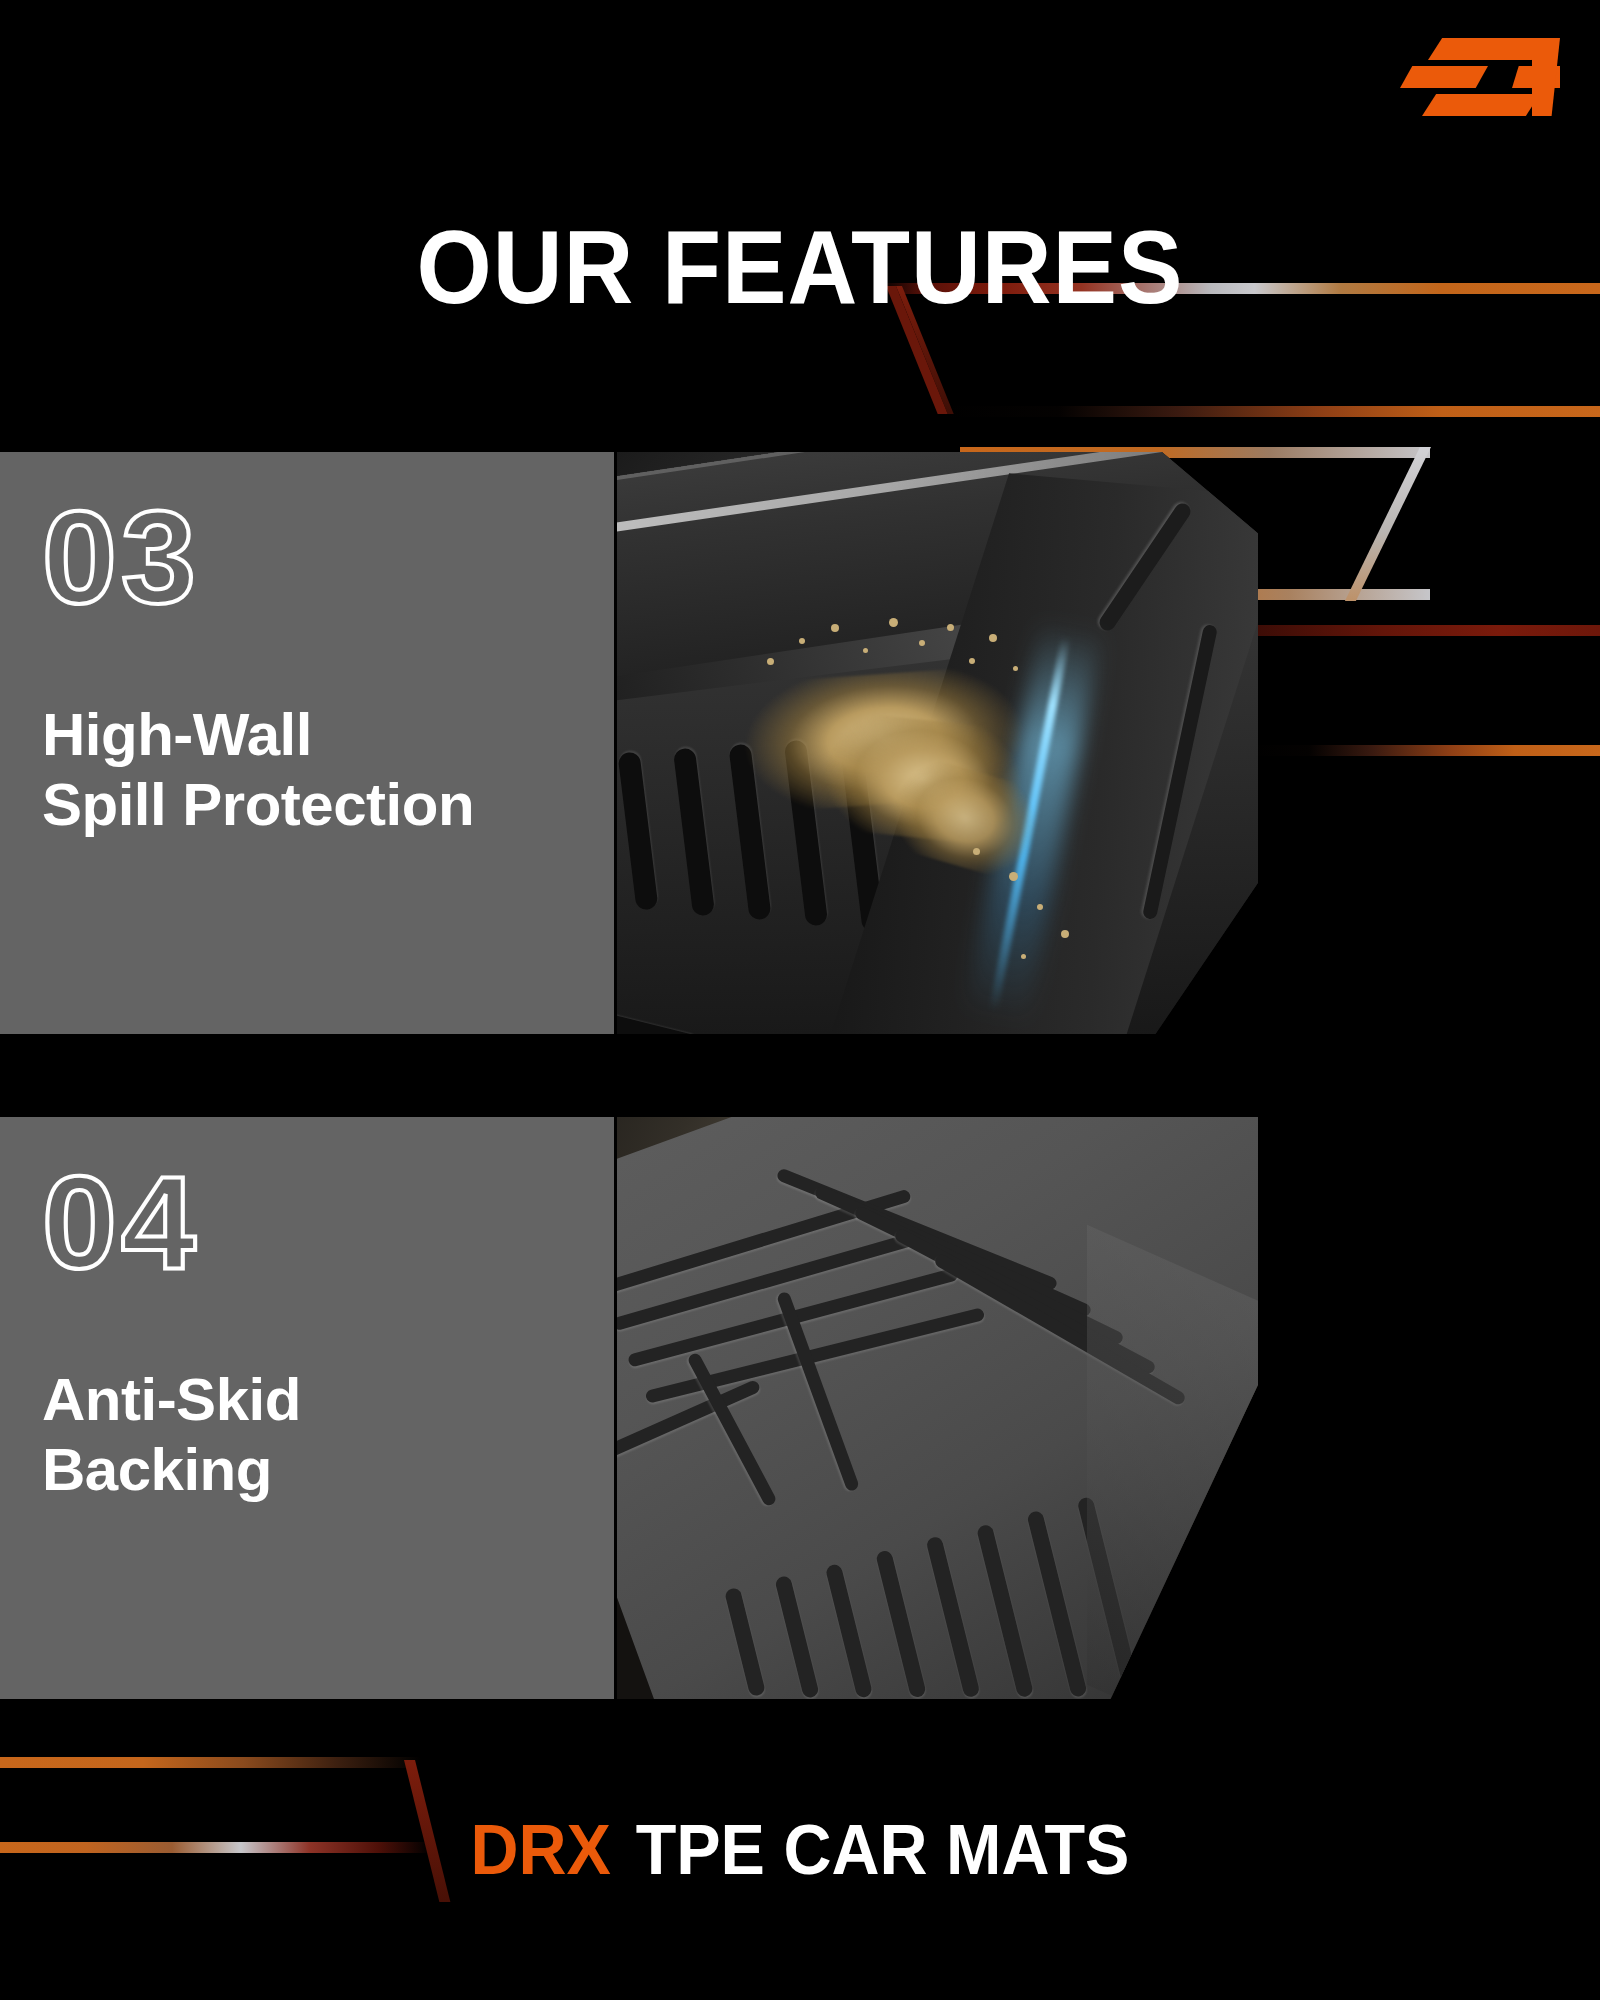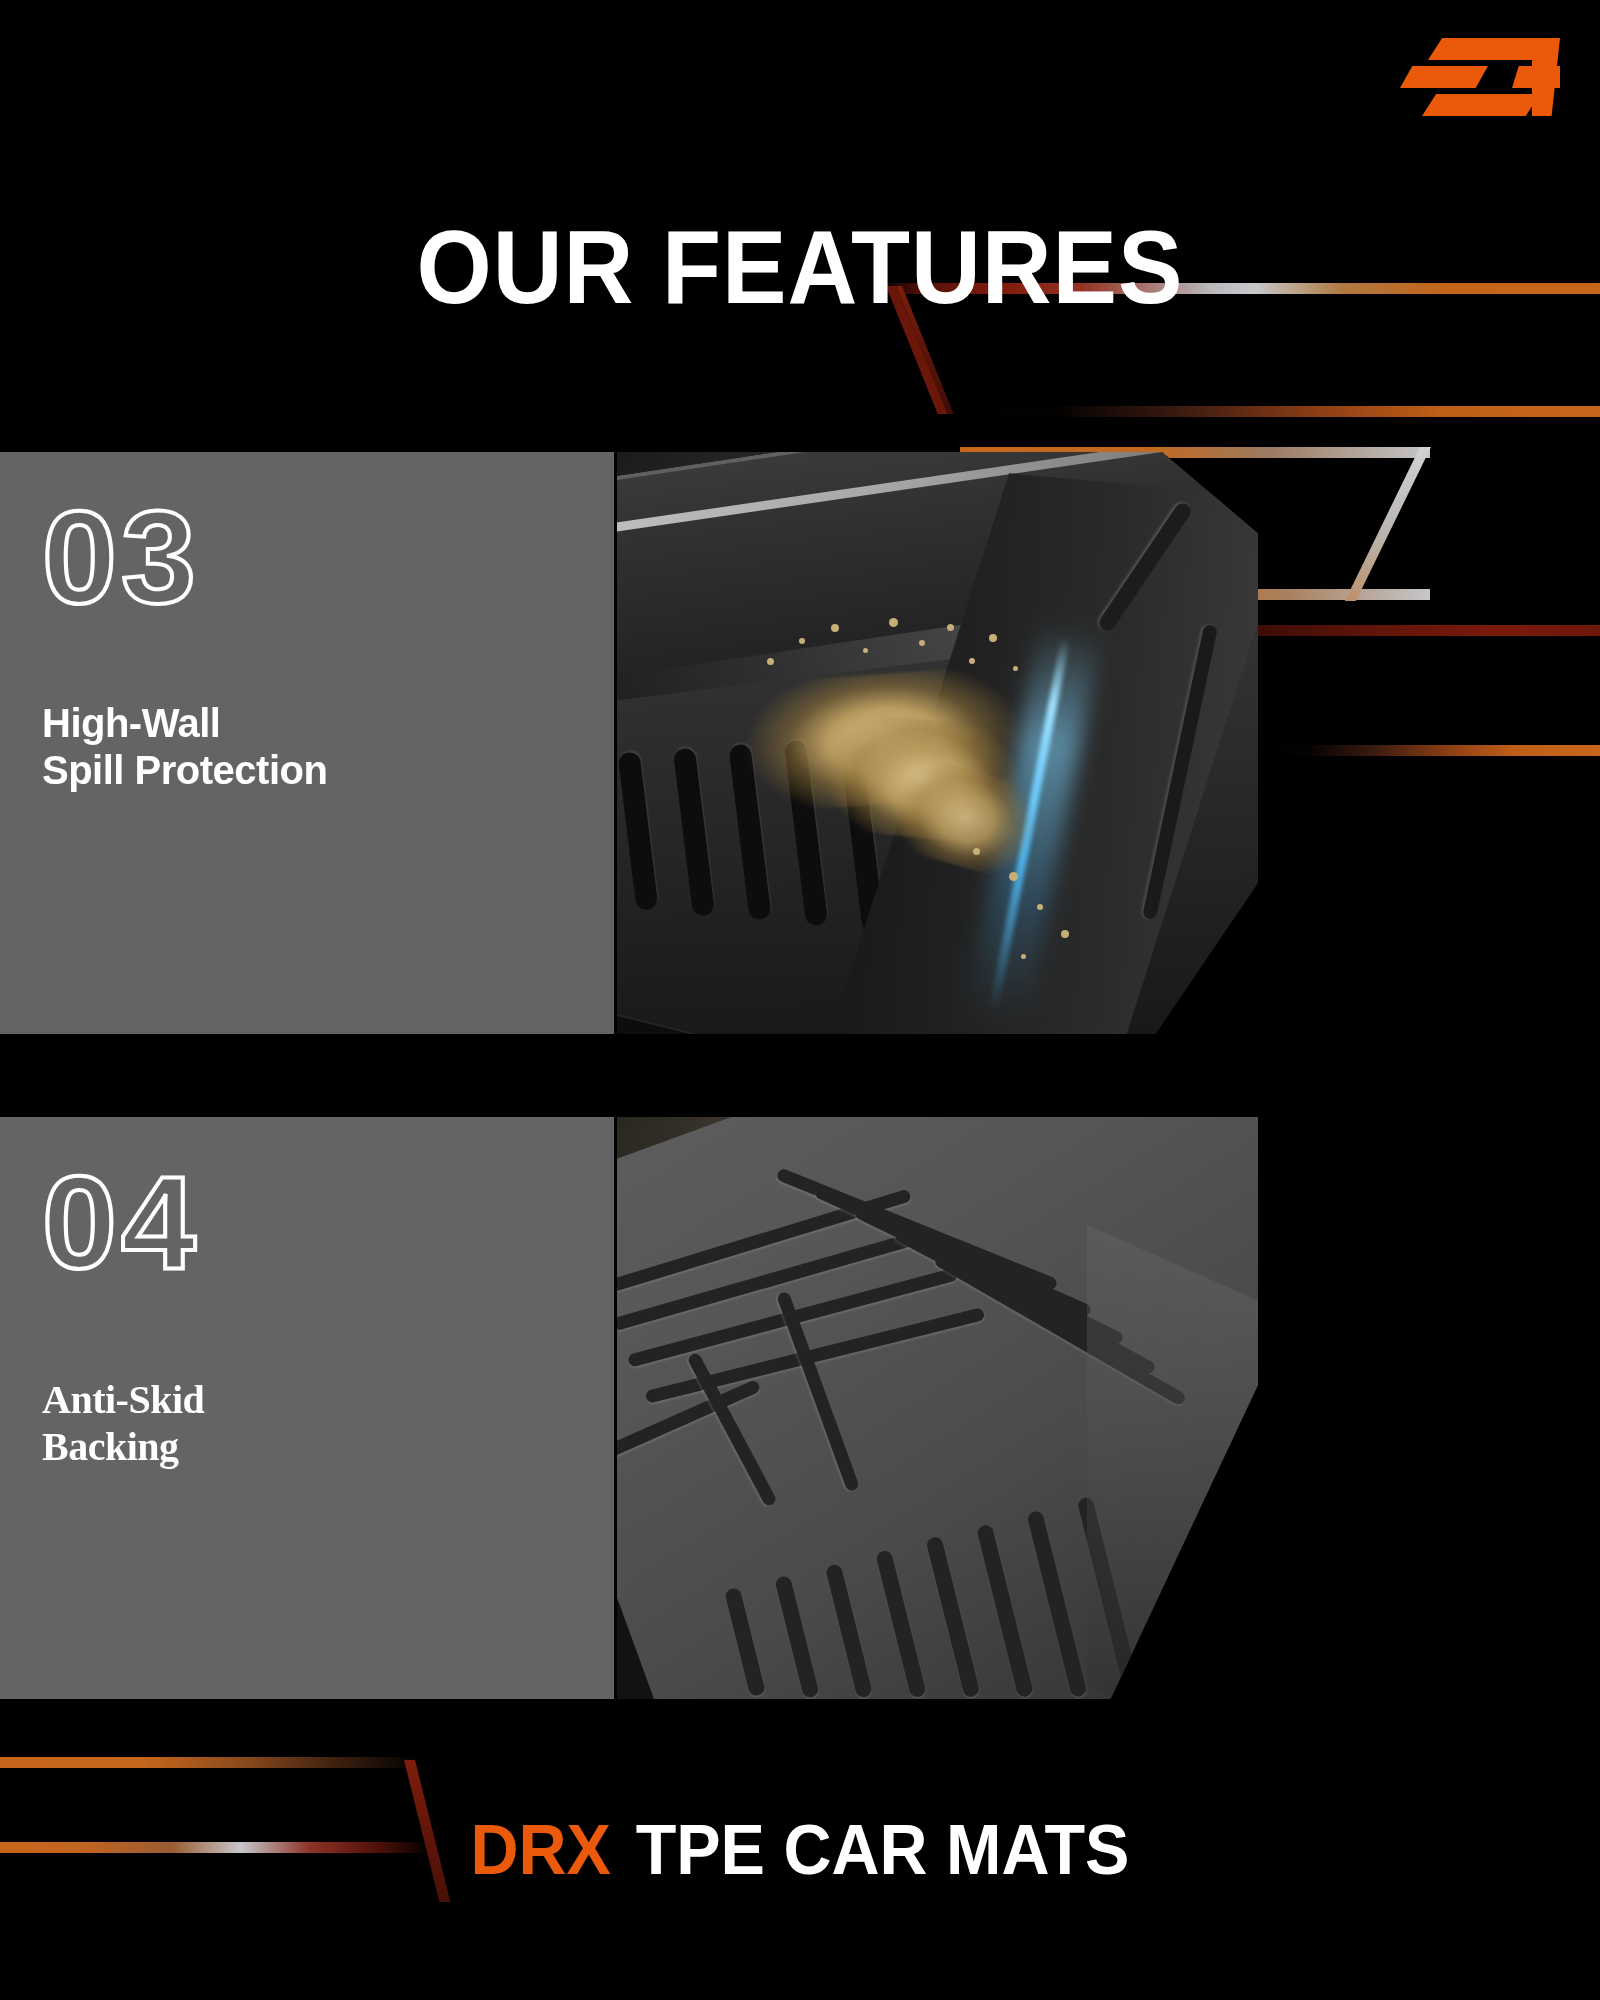--- a/index.html
+++ b/index.html
@@ -95,21 +95,21 @@
   .fnum{
     position:absolute;
     font-size:132px;font-weight:700;line-height:1;
     color:transparent;
     -webkit-text-stroke:4px #ffffff;
     letter-spacing:4px;
     transform:scaleX(1.02);transform-origin:left top;
   }
   .ftitle{
     position:absolute;color:#fff;font-weight:700;
-    font-size:40px;line-height:1.17;letter-spacing:-.5px;
+    font-size:60px;line-height:1.17;letter-spacing:-.5px;
     white-space:pre-line;
   }
 
   
   .photo{
     position:absolute;overflow:hidden;background:#0a0a0a;
   }
   .photo .inner{position:absolute;inset:0;}
 
   
@@ -299,21 +299,21 @@
       </div>
     </div>
   </div>
 
   <div class="feature" style="left:0;top:1117px;width:1260px;height:508px;">
 
     <div class="fpanel" style="left:0;top:0;width:614px;height:582px;"></div>
 
     <div class="fnum" style="left:42px;top:40px;">04</div>
 
-    <div class="ftitle" style="left:42px;top:260px;width:540px;font-family:Liberation Serif, serif;">Anti-Skid
+    <div class="ftitle" style="left:42px;top:248px;width:540px;">Anti-Skid
 Backing</div>
 
     <div class="photo" style="left:617px;top:0;width:641px;height:582px;
                 clip-path:polygon(0 0, 100% 0, 100% 46%, 77% 100%, 0 100%);">
       <div class="inner">
         <div class="p2-bg"></div>
         <div class="p2-grit"></div>
 
         <div class="p2-mat"></div>
 

